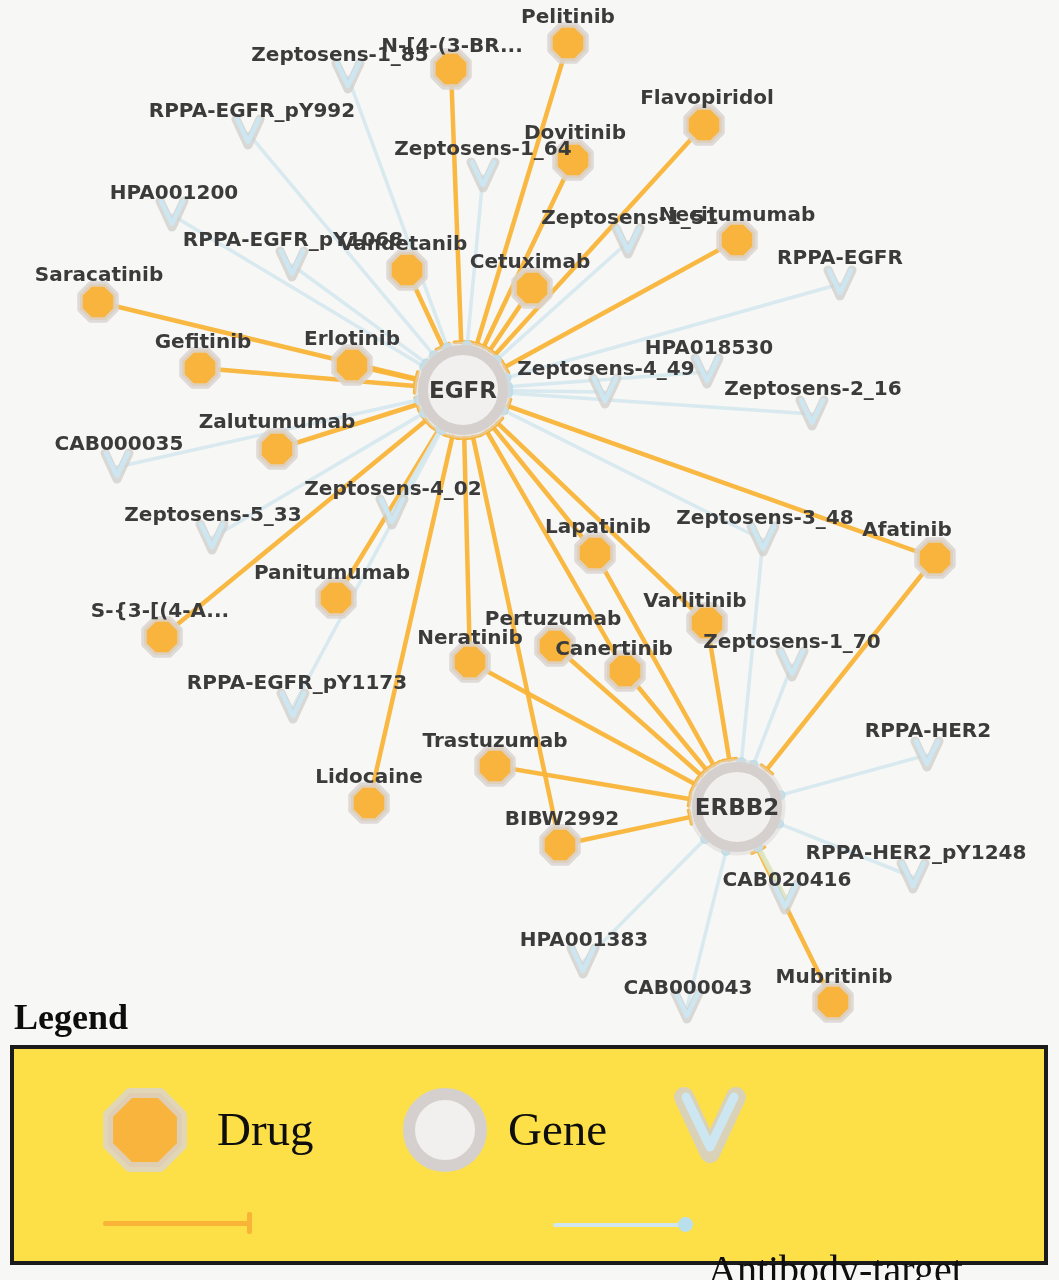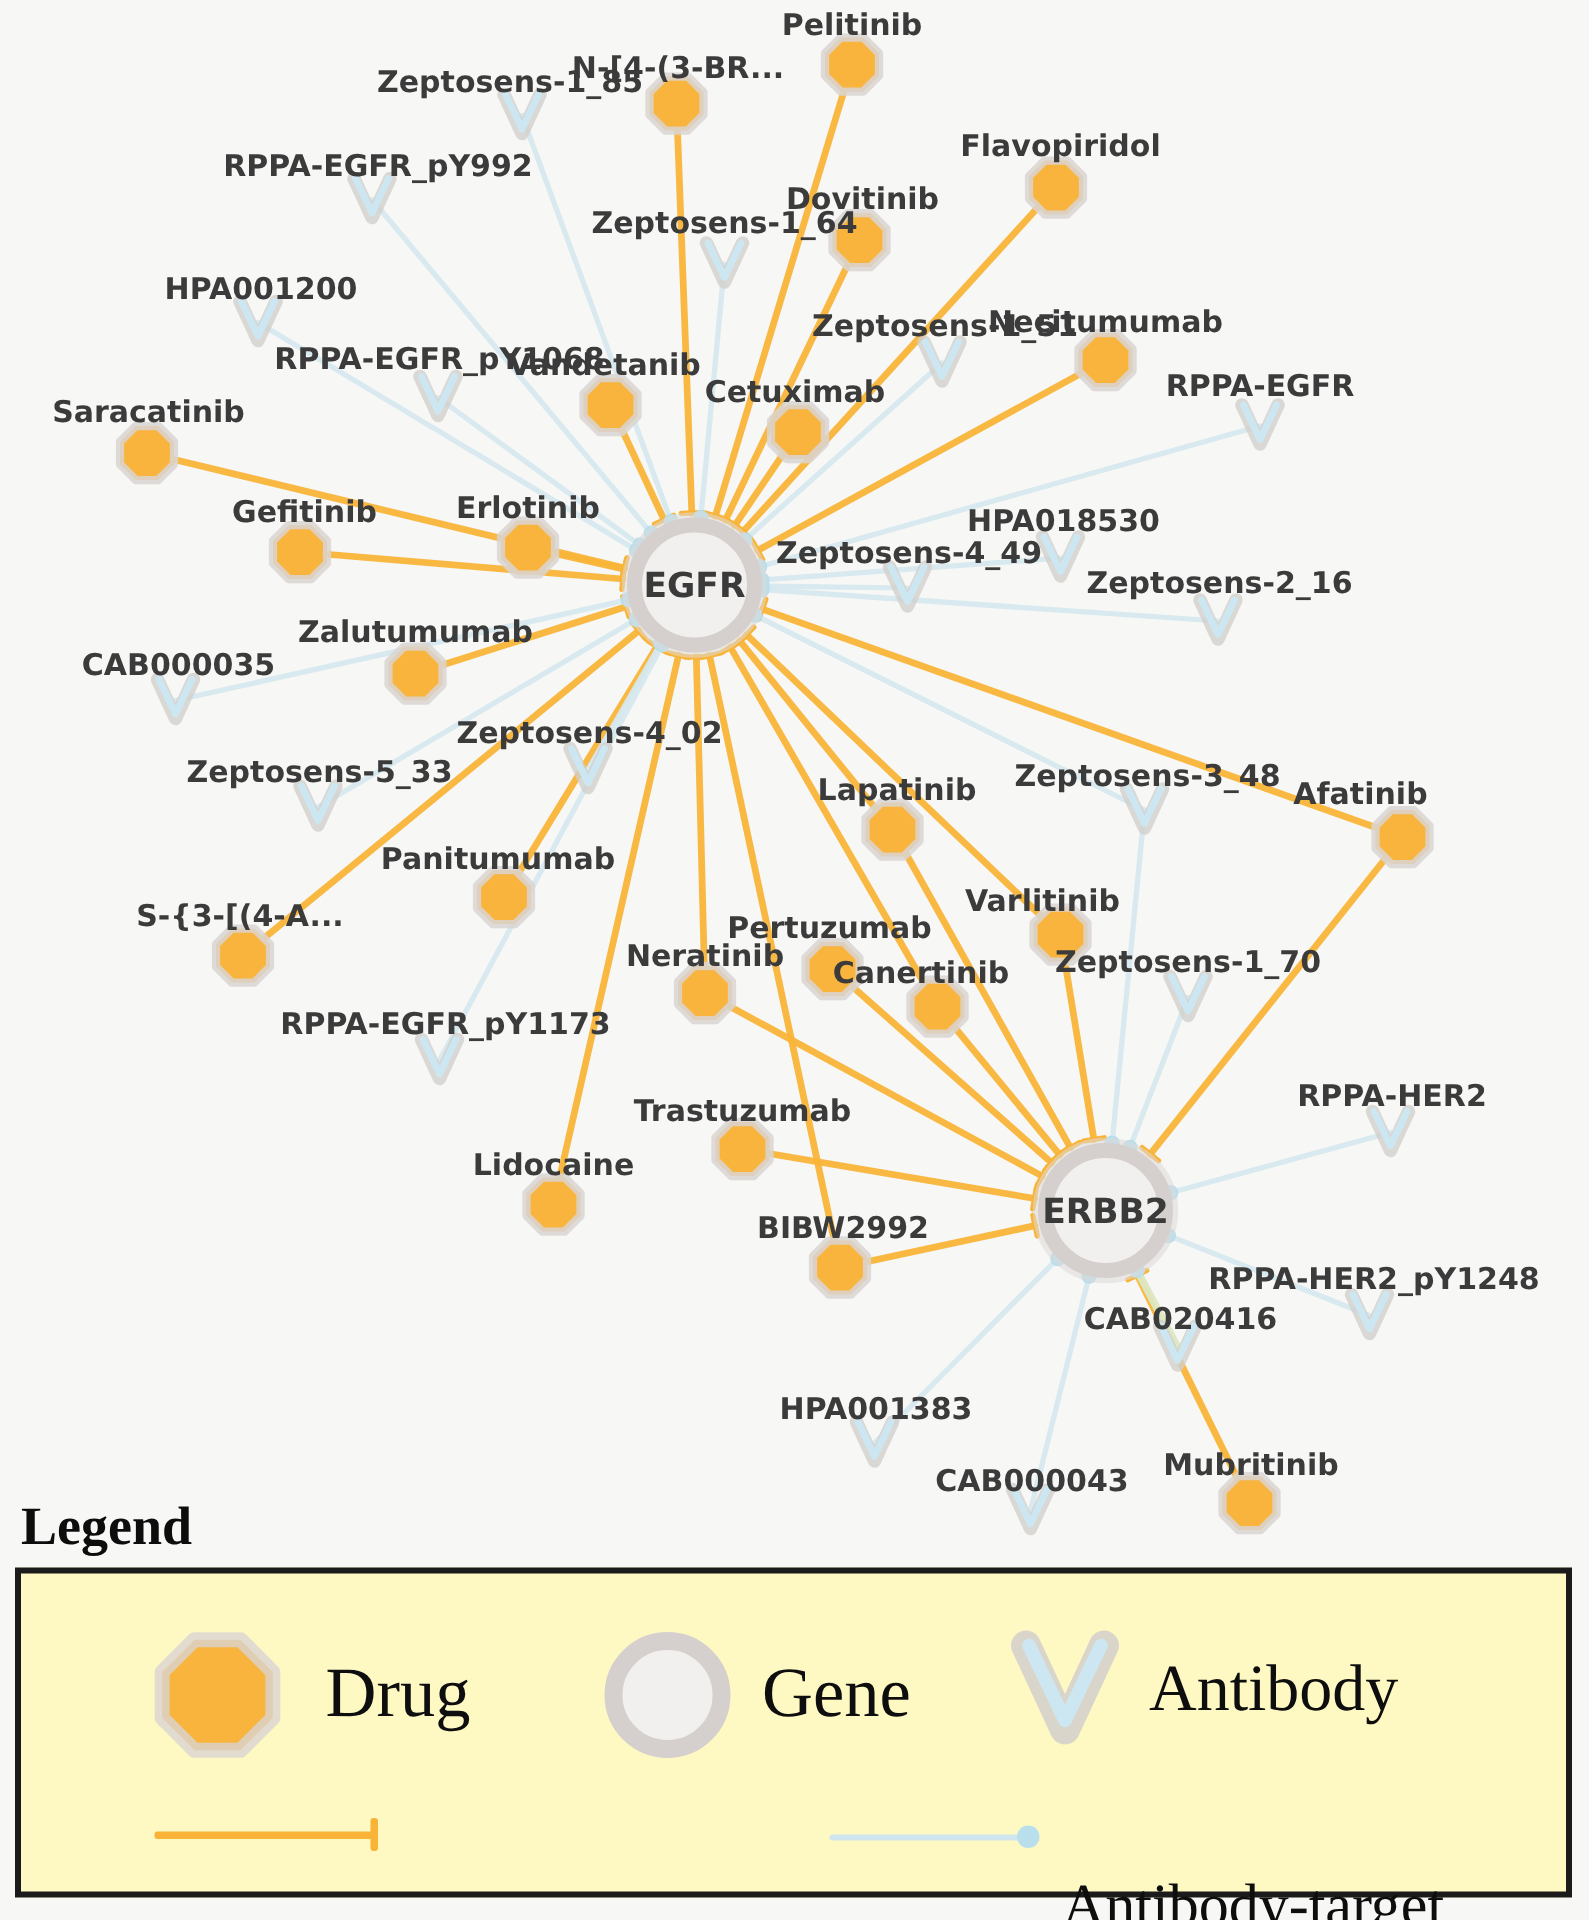--- a/index.html
+++ b/index.html
@@ -16,21 +16,21 @@
   .gene-label{
     font-family:"DejaVu Sans","Liberation Sans",sans-serif;
     font-weight:700;font-size:23px;fill:#3a3a3a;
   }
   #legend-title{
     position:absolute;left:14px;top:996px;
     font-family:Liberation Serif, serif;font-weight:700;font-size:36px;color:#0d0d0d;
   }
   #legend-box{
     position:absolute;left:10px;top:1045px;width:1030px;height:212px;
-    border:4px solid #1b1b1b;background:#fef9c3;
+    border:4px solid #1b1b1b;background:#fde047;
   }
   .lg-item-label{
     position:absolute;font-family:"Liberation Serif", serif;color:#0e0e0e;
     font-size:47px;line-height:1;white-space:nowrap;
   }
   .lg-edge-label{
     position:absolute;font-family:"Liberation Serif", serif;color:#0e0e0e;
     font-size:40px;line-height:1;white-space:nowrap;
   }
   .lg-swatch{position:absolute;}
@@ -375,21 +375,20 @@
 
   <svg class="lg-swatch" style="left:385px;top:35px;" width="92" height="92" viewBox="0 0 92 92">
     <circle cx="46" cy="46" r="36" fill="#F2F0EF" stroke="#D5D0CD" stroke-width="12"></circle>
   </svg>
   <div class="lg-item-label" style="left:494px;top:57px;">Gene</div>
 
   <svg class="lg-swatch" style="left:652px;top:26px;" width="88" height="104" viewBox="-44 -52 88 104">
     <path d="M -26 -30 L 0 26 L 26 -30" fill="none" stroke="#D2CFCC" stroke-opacity="0.85" stroke-width="20" stroke-linecap="round" stroke-linejoin="round"></path>
     <path d="M -24 -30 L 0 20 L 24 -30" fill="none" stroke="#CDE7F2" stroke-width="9" stroke-linecap="round" stroke-linejoin="round"></path>
   </svg>
-  <div class="lg-item-label" style="left:752px;top:55px;font-size:44px;">Antibody</div>
 
   <div id="lg-drug-line"></div>
   <div id="lg-drug-tee"></div>
 
   <div id="lg-ab-line"></div>
   <div id="lg-ab-dot"></div>
   <div class="lg-edge-label" style="left:694px;top:153px;margin-top:48px;">Antibody-target</div>
 </div>
 
 </body></html>

